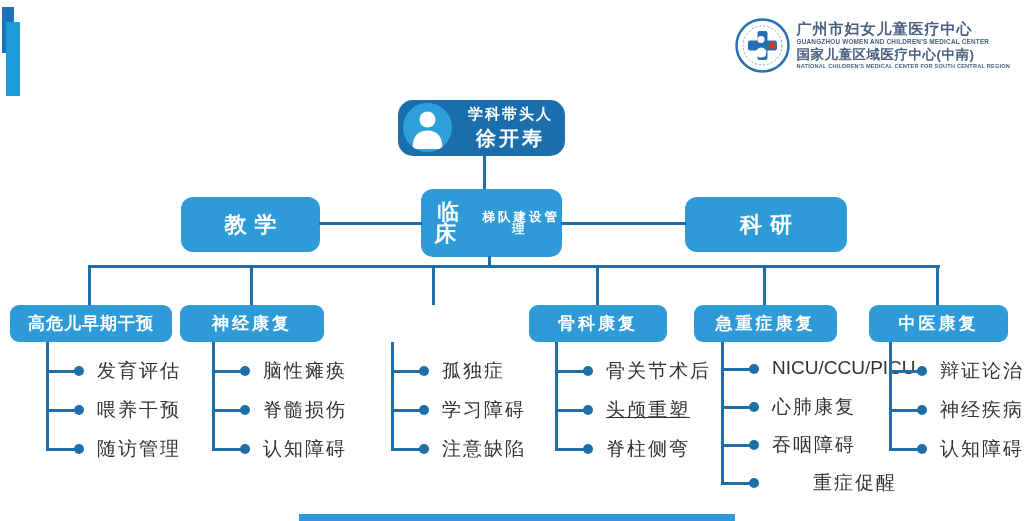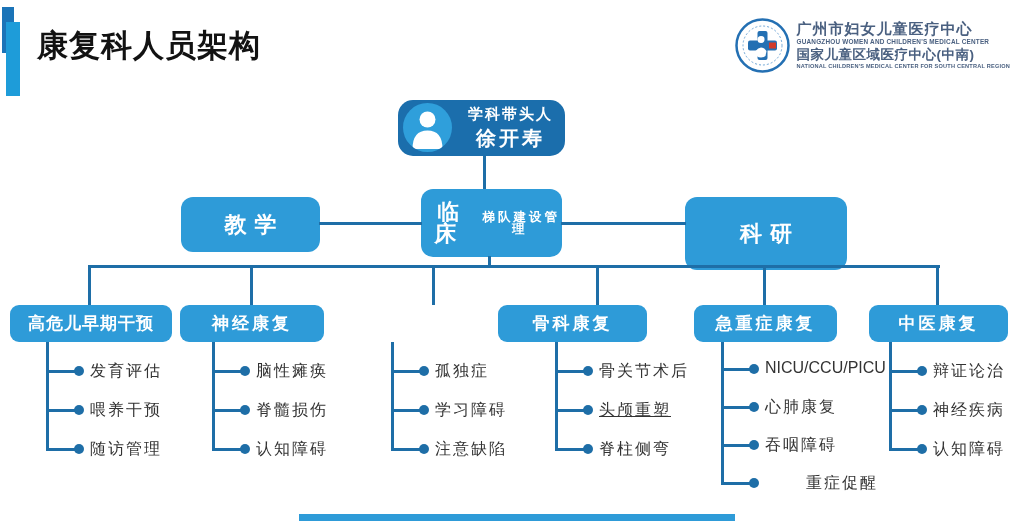--- a/index.html
+++ b/index.html
@@ -25,21 +25,21 @@
   .logo-text .l1{font-size:15px;font-weight:bold;color:var(--logo-text);letter-spacing:1px;white-space:nowrap;}
   .logo-text .l2{font-size:6.4px;font-weight:bold;color:var(--logo-text);letter-spacing:.2px;margin:2px 0 3px;white-space:nowrap;}
   .logo-text .l3{font-size:13.5px;font-weight:bold;color:var(--logo-text);letter-spacing:.5px;white-space:nowrap;}
   .logo-text .l4{font-size:5.6px;font-weight:bold;color:var(--logo-text);letter-spacing:.2px;margin-top:2px;white-space:nowrap;}
 
   
   .node{position:absolute;background:var(--blue);border-radius:12px;color:#fff;font-weight:bold;display:flex;align-items:center;justify-content:center;text-align:center;}
   .vl{position:absolute;width:3px;background:var(--line);}
   .hl{position:absolute;height:3px;background:var(--line);}
   .dot{position:absolute;width:10px;height:10px;border-radius:50%;background:var(--line);}
-  .leaf{position:absolute;font-size:16px;line-height:22px;color:#333;letter-spacing:2px;white-space:nowrap;}
+  .leaf{position:absolute;font-size:19px;line-height:22px;color:#333;letter-spacing:2px;white-space:nowrap;margin-left:7px;}
   .leaf.wrap{white-space:normal;width:94px;line-height:19px;letter-spacing:0;}
   .hdr{position:absolute;top:305px;height:37px;background:var(--blue);border-radius:9px;color:#fff;font-weight:bold;font-size:17px;letter-spacing:3px;display:flex;align-items:center;justify-content:center;}
 
   
   .root-node{left:398px;top:100px;width:167px;height:56px;background:var(--dark-blue);border-radius:15px;justify-content:flex-end;padding-right:12px;}
   .root-avatar{position:absolute;left:5px;top:3px;width:49px;height:49px;border-radius:50%;background:#2F9FDB;overflow:hidden;}
   .root-texts{display:flex;flex-direction:column;align-items:center;gap:1px;}
   .root-role{font-size:15px;letter-spacing:2px;}
   .root-name{font-size:20px;letter-spacing:3px;}
 
@@ -50,21 +50,20 @@
 
   .bottom-bar{position:absolute;left:299px;top:514px;width:436px;height:7px;background:var(--blue);}
 </style>
 </head>
 <body>
 
 <div class="slide">
 
   <div class="accent accent-dark"></div>
   <div class="accent accent-light"></div>
-  <div class="title">康复科人员架构</div>
 
   <div class="logo">
     <svg width="55" height="55" viewBox="0 0 55 55">
       <circle cx="27.5" cy="27.5" r="26" fill="#ffffff" stroke="#2470B3" stroke-width="2.5"></circle>
       <circle cx="27.5" cy="27.5" r="19.5" fill="none" stroke="#6FA6D6" stroke-width="1" stroke-dasharray="2 2"></circle>
       <rect x="22.5" y="13" width="10" height="29" rx="2" fill="#2470B3"></rect>
       <rect x="13" y="22.5" width="29" height="10" rx="2" fill="#2470B3"></rect>
       <rect x="34" y="24.5" width="7" height="6" fill="#D03A2B"></rect>
       <circle cx="26" cy="21.5" r="3.5" fill="#ffffff"></circle>
       <path d="M20.5,33 q5.5,-7 11,0 l-1,5 q-4.5,3 -9,0 z" fill="#ffffff"></path>
@@ -92,21 +91,21 @@
 
   <div class="vl" style="left:483px;top:156px;height:34px;"></div>
 
   <div class="node lv2" style="left:181px;top:197px;width:139px;height:55px;">
     <span>教学</span>
   </div>
   <div class="node clinical" style="left:421px;top:189px;width:141px;height:68px;">
     <span class="main">临床</span>
     <span class="sub">梯队建设管理</span>
   </div>
-  <div class="node lv2" style="left:685px;top:197px;width:162px;height:73px;">
+  <div class="node lv2" style="left:685px;top:197px;width:162px;height:55px;">
     <span>科研</span>
   </div>
 
   <div class="hl" style="left:319px;top:222px;width:103px;"></div>
   <div class="hl" style="left:561px;top:222px;width:125px;"></div>
 
   <div class="vl" style="left:488px;top:256px;height:12px;"></div>
   <div class="hl" style="left:89px;top:265px;width:851px;"></div>
   <div class="vl" style="left:88px;top:265px;height:40px;"></div>
   <div class="vl" style="left:250px;top:265px;height:40px;"></div>
@@ -114,21 +113,21 @@
   <div class="vl" style="left:596px;top:265px;height:40px;"></div>
   <div class="vl" style="left:763px;top:265px;height:40px;"></div>
   <div class="vl" style="left:936px;top:265px;height:40px;"></div>
 
   <div class="hdr" style="left:10px;width:162px;letter-spacing:1px;">
       <span>高危儿早期干预</span>
     </div>
   <div class="hdr" style="left:180px;width:144px;">
       <span>神经康复</span>
     </div>
-  <div class="hdr" style="left:498px;width:149px;">
+  <div class="hdr" style="left:529px;width:138px;">
       <span>骨科康复</span>
     </div>
   <div class="hdr" style="left:694px;width:143px;">
       <span>急重症康复</span>
     </div>
   <div class="hdr" style="left:869px;width:139px;">
       <span>中医康复</span>
     </div>
 
   <div class="vl" style="left:46px;top:342px;height:108px;"></div>

